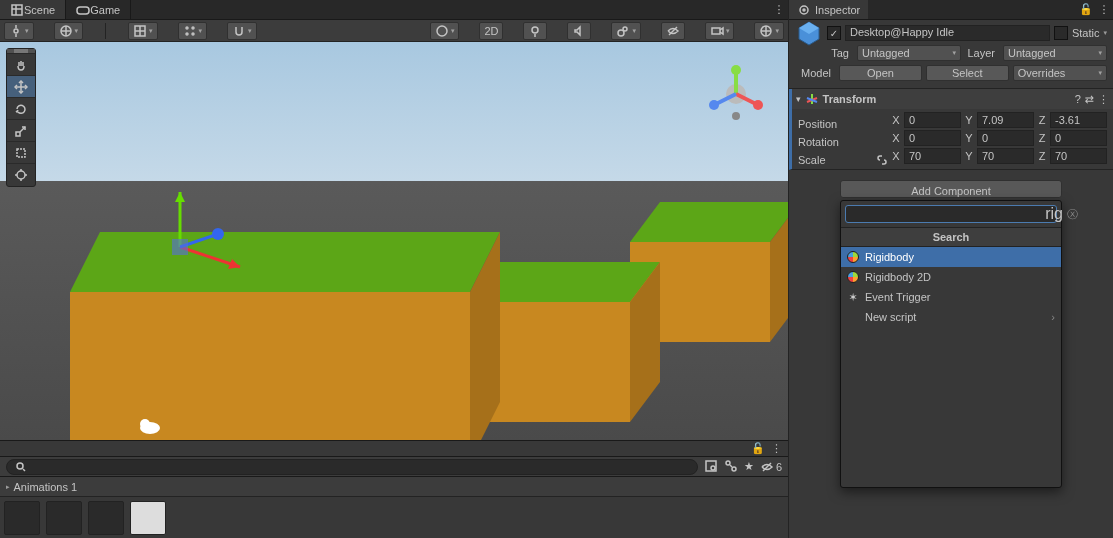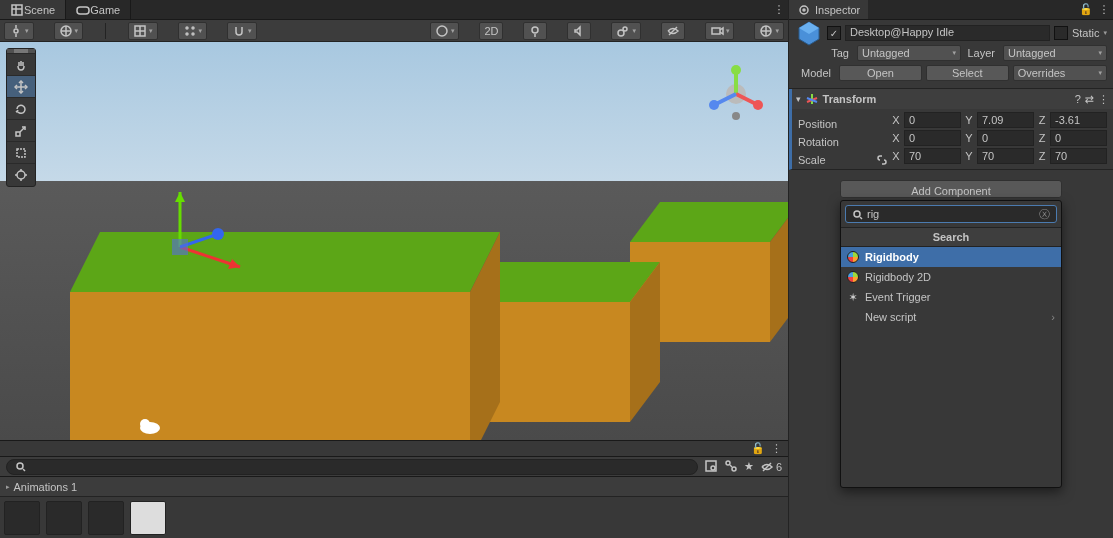--- a/index.html
+++ b/index.html
@@ -71,26 +71,26 @@
 .vec-label { width: 90px; margin-top: 8px; }
 .axis-lbl { width:12px; text-align:center; }
 .num-field { flex:1; min-width: 30px; height:16px; background:#2a2a2a; border:1px solid #222; padding:0 4px; display:flex; align-items:center; }
 
 
 .popup-region { flex:1; position:relative; }
 .add-comp-btn { position:absolute; left:50%; top:10px; transform:translateX(-50%); width:222px; height:18px; background:#585858; border:1px solid #303030; border-radius:3px; display:flex; align-items:flex-end; justify-content:center; cursor:pointer; }
 .popup { position:absolute; left:50%; top:30px; transform:translateX(-50%); width:222px; background:#383838; border:1px solid #111; border-radius:3px; box-shadow:0 4px 12px rgba(0,0,0,.5); }
 .popup-search { margin:4px; }
 .popup-search-inner { height:18px; background:#2a2a2a; border:1px solid #4b7bb0; border-radius:3px; padding:0 6px; display:flex; align-items:center; gap:4px; }
-.popup-search-inner input { flex:1; background:none; border:none; outline:none; color:#c4c4c4; font-size:11px; }
+.popup-search-inner input { flex:1; background:none; border:none; outline:none; color:#c4c4c4; font-size:16px;text-align:right; }
 .popup-clear { cursor:pointer; color:#888; }
 .popup-header { height:20px; background:#3e3e3e; border-top:1px solid #222; border-bottom:1px solid #222; display:flex; align-items:center; justify-content:center; font-weight:bold; }
 .popup-list { }
 .popup-item { height:20px; display:flex; align-items:center; padding:0 6px; gap:6px; cursor:pointer; }
-.popup-item.selected { background:#3e6ea8; color:#fff;font-weight:bold; }
+.popup-item.selected { background:#3e6ea8; color:#fff; }
 .popup-item .chev { margin-left:auto; color:#888; }
 .comp-dot { width:12px; height:12px; border-radius:50%; background:conic-gradient(#9fd93a 0 25%, #ffa030 0 50%, #f04040 0 75%, #4aa0e0 0 100%); border:1px solid #222; }
 .evt-ico { width:12px; height:12px; display:flex; align-items:center; justify-content:center; font-size:11px; color:#ccc; }
 
 .stripe { border-left: 3px solid #3e6ea8; }
 
 svg.icon { width:14px; height:14px; }
 svg.icon path, svg.icon rect, svg.icon circle, svg.icon line { stroke:#c4c4c4; stroke-width:1.5; fill:none; }
 </style>
 </head>

